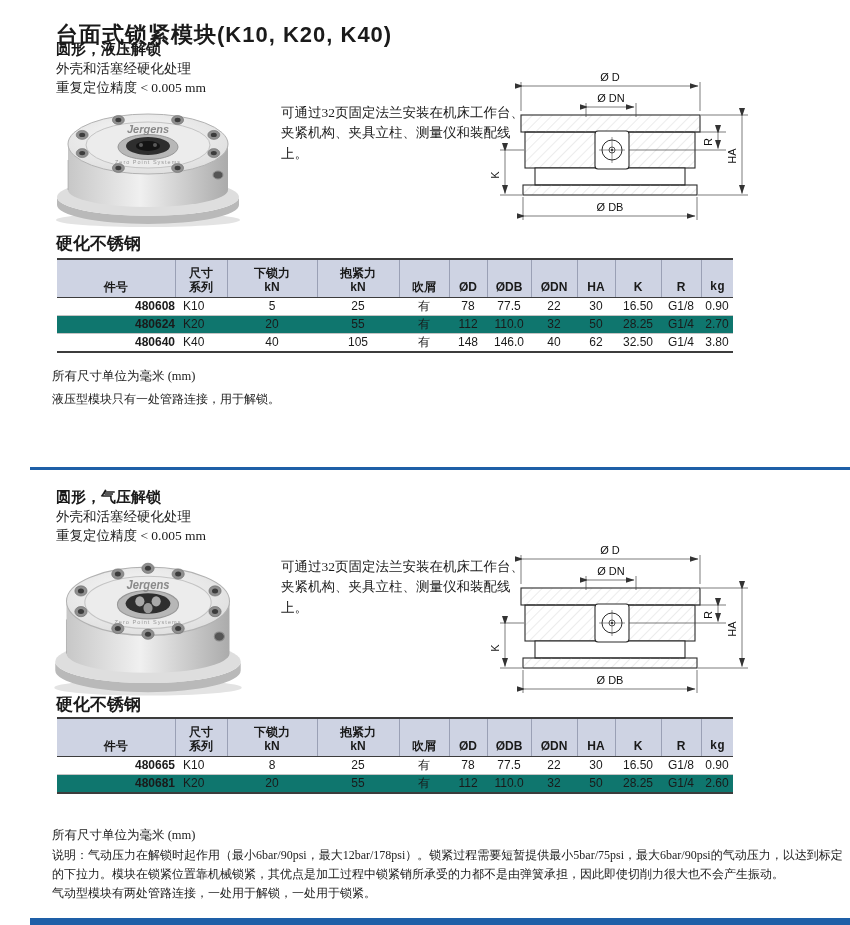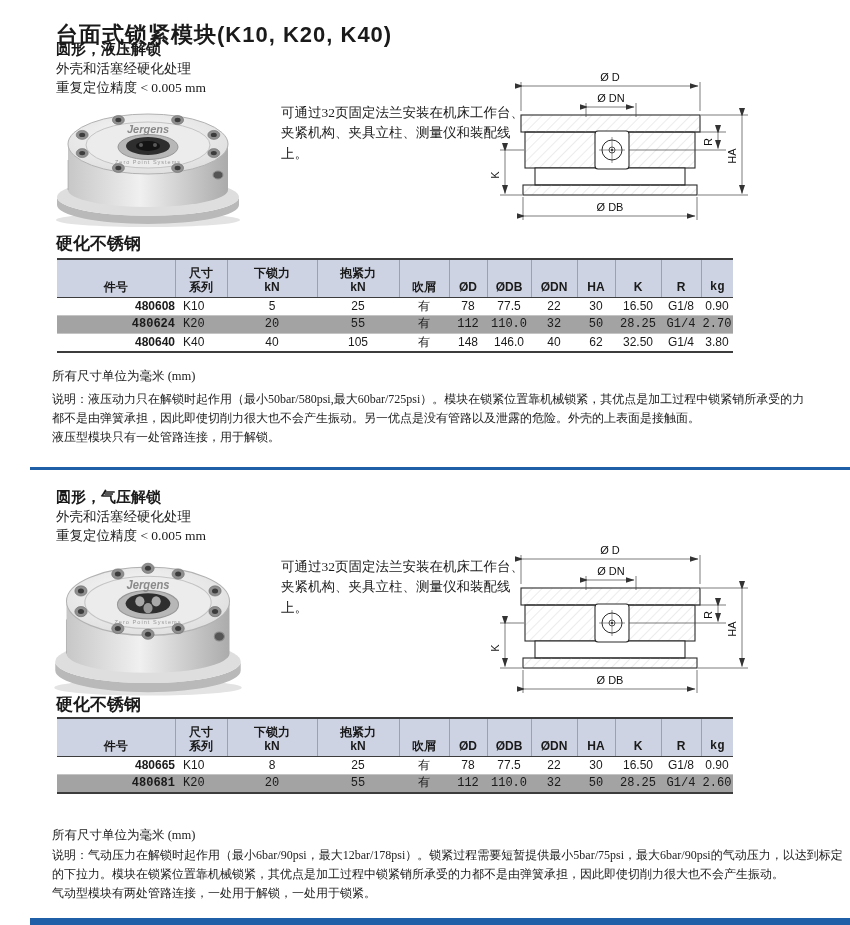--- a/index.html
+++ b/index.html
@@ -28,21 +28,21 @@
     background:#ced3e3;font-weight:bold;vertical-align:bottom;text-align:center;
     white-space:pre-line;line-height:14px;padding:4px 0 3px 0;height:30px;
     border-bottom:1px solid #3c3c3c;border-right:1px solid #9aa0b5;
   }
   table.spec th:last-child{border-right:none;font-family:Liberation Mono, monospace;}
   table.spec td{
     text-align:center;height:17px;padding:0;line-height:17px;
     border-top:1px solid #c4c4c4;
   }
   table.spec tbody tr:first-child td{border-top:none;}
-  table.spec tbody tr:nth-child(2){background:#a3a3a3;font-family:Liberation Mono, monospace;}
+  table.spec tbody tr:nth-child(2){background:#0f766e;}
   table.spec td:first-child{text-align:right;padding-left:16px;font-weight:bold;}
   table.spec td:nth-child(2){text-align:left;padding-left:8px;}
 
   svg text{font-family:"Liberation Sans","DejaVu Sans",sans-serif;}
   .dwg text{font-size:11px;fill:#111;}
   .photo-brand{font-size:11px;font-style:italic;font-weight:bold;fill:#8a8a8a;}
   .photo-series{font-size:5.5px;fill:#9a9a9a;letter-spacing:1px;}
 </style>
 </head>
 <body>
@@ -231,21 +231,20 @@
         <td>62</td>
         <td>32.50</td>
         <td>G1/4</td>
         <td>3.80</td>
       </tr>
     </tbody>
 </table>
 
 <div class="abs units-note" style="top:360px">所有尺寸单位为毫米 (mm)</div>
 <div class="abs notes" style="top:390px;width:760px">
-  <p>说明：液压动力只在解锁时起作用（最小50bar/580psi,最大60bar/725psi）。模块在锁紧位置靠机械锁紧，其优点是加工过程中锁紧销所承受的力都不是由弹簧承担，因此即使切削力很大也不会产生振动。另一优点是没有管路以及泄露的危险。外壳的上表面是接触面。</p>
   <p>液压型模块只有一处管路连接，用于解锁。</p>
 </div>
 
 <div class="abs divider" style="top:467px"></div>
 
 <div class="abs subtitle" style="top:488px">圆形，气压解锁</div>
 <div class="abs feature" style="top:508px">外壳和活塞经硬化处理</div>
 <div class="abs feature" style="top:527px">重复定位精度 &lt; 0.005 mm</div>
 
 <svg class="abs" style="left:40px;top:549px" width="216" height="150" viewBox="0 0 212 132" preserveAspectRatio="none">

